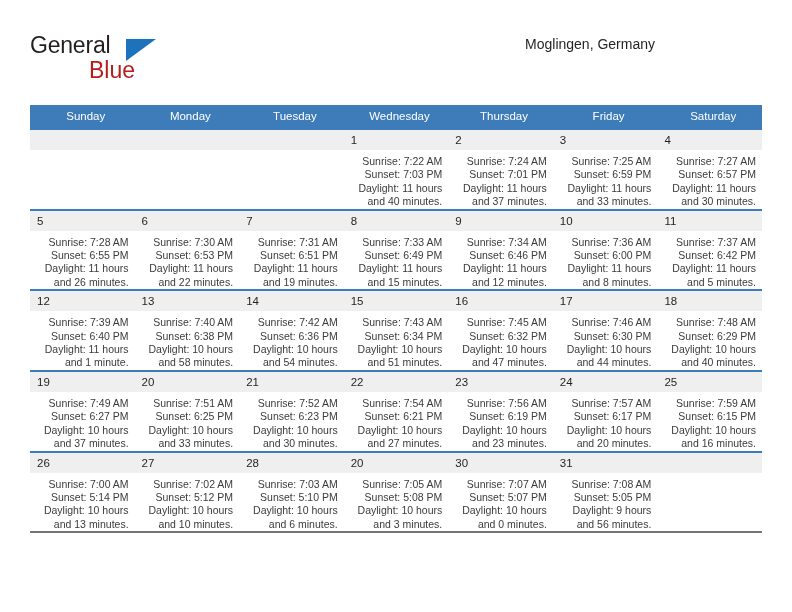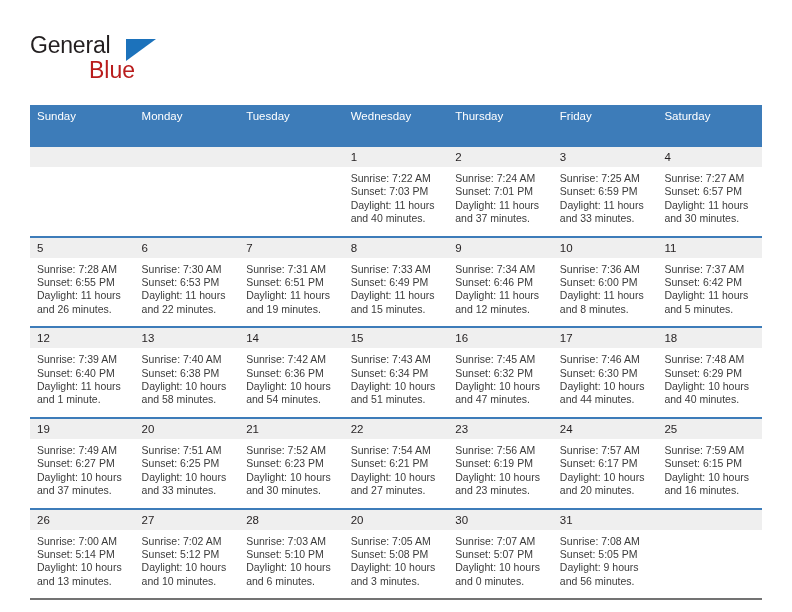--- a/index.html
+++ b/index.html
@@ -91,22 +91,22 @@
     top: 105px;
     width: 732px;
     border-collapse: collapse;
     table-layout: fixed;
   }
   .cal th {
     background: #3d7cb9;
     color: #ffffff;
     font-size: 11.5px;
     font-weight: normal;
-    text-align: left;
-    padding: 5px 0 22px 7px;
+    text-align: center;
+    padding: 5px 0 5px 7px;
     height: 12px;
     line-height: 13px;
   }
   .cal td {
     vertical-align: top;
     padding: 0;
     border-top: 2px solid #3d7cb9;
     height: 78px;
     background: #ffffff;
   }
@@ -118,24 +118,25 @@
     font-size: 11.5px;
     color: #231f20;
     padding: 3px 0 3px 7px;
     line-height: 14px;
     height: 14px;
   }
   td.empty .daynum {
     color: transparent;
   }
   .dayinfo {
-    padding: 5px 6px 10px 7px;
+    padding: 5px 6px 0 7px;
     font-size: 10.5px;
     line-height: 13.4px;
     color: #3b3b3b;
+    text-align: right;
   }
   .dayinfo div {
     white-space: nowrap;
   }
   .cal tr:last-child td {
     border-bottom: 2px solid #737373;
   }
 </style>
 </head>
 <body>
@@ -144,20 +145,21 @@
 
   <div class="header">
 
     <div class="logo">
       <span class="logo-general">General</span>
       <span class="logo-tri"></span>
       <span class="logo-blue">Blue</span>
     </div>
 
     <div class="title-block">
+      <div class="cal-subtitle">Moglingen, Germany</div>
     </div>
 
   </div>
 
   <table class="cal">
     <thead>
       <tr id="weekday-header-row">
           <th>Sunday</th>
           <th>Monday</th>
           <th>Tuesday</th>

